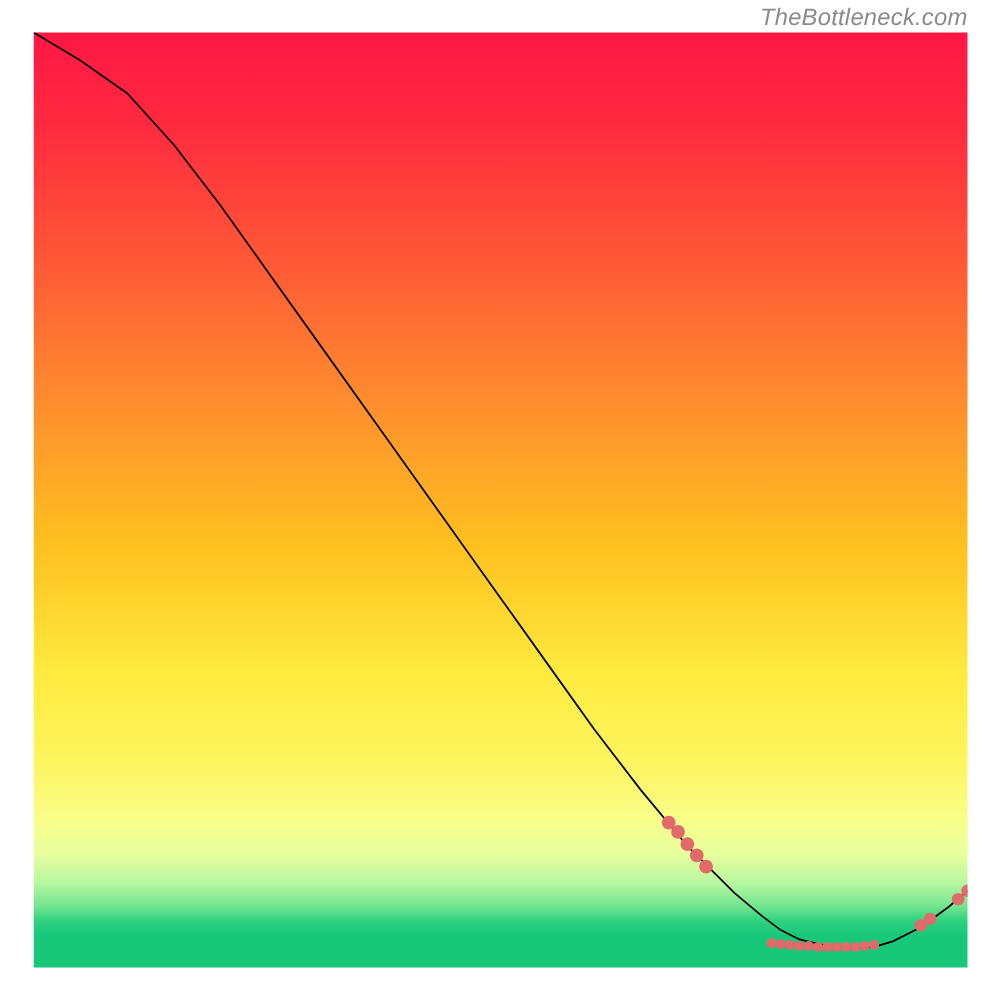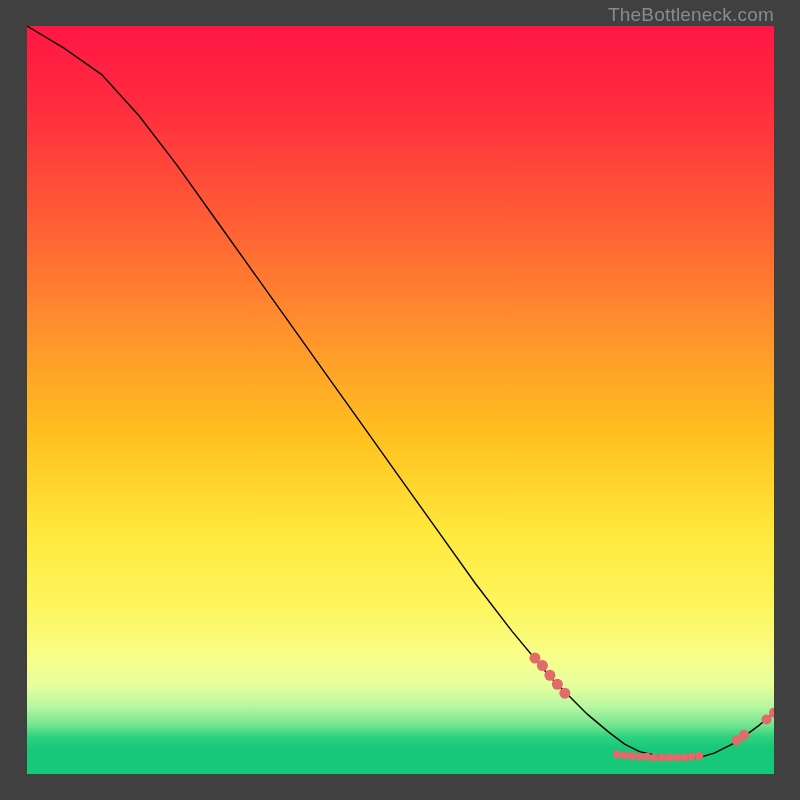--- a/index.html
+++ b/index.html
@@ -8,21 +8,22 @@
     width: 800px;
     height: 800px;
     background: #000;
     overflow: hidden;
     font-family: Arial, Helvetica, sans-serif;
   }
   .stage {
     position: relative;
     width: 800px;
     height: 800px;
-    background: #404040;
+    background: #ffffff;
+    font-style: italic;
   }
   .plot-area {
     position: absolute;
     left: 27px;
     top: 26px;
     width: 747px;
     height: 748px;
     
     background: linear-gradient(
       to bottom,

